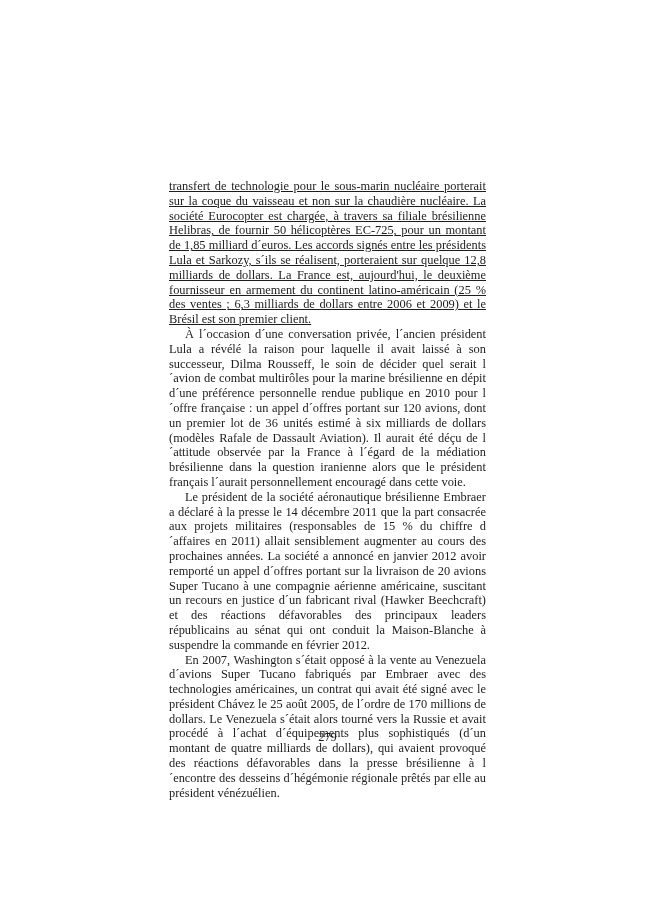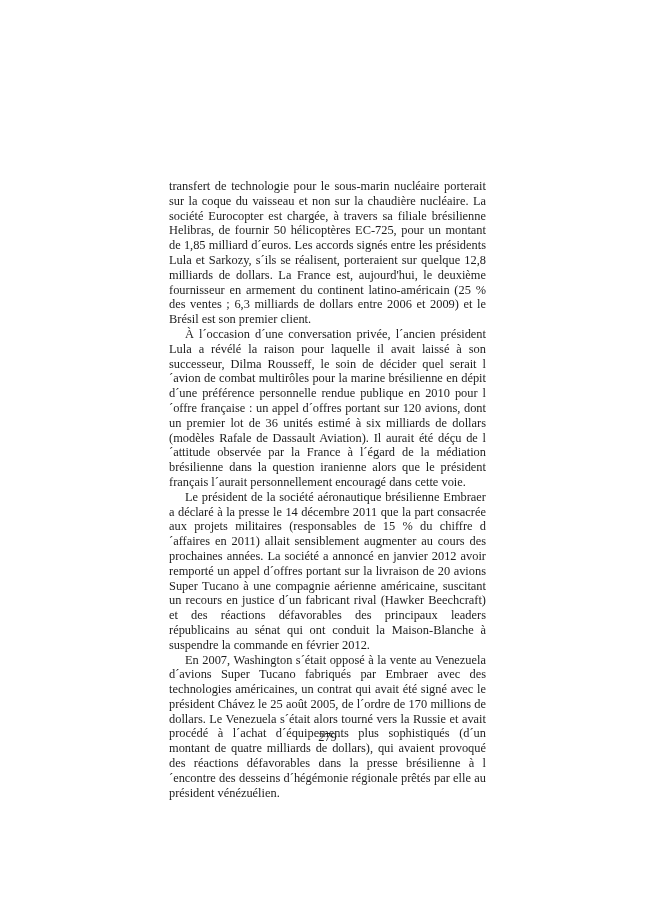--- a/index.html
+++ b/index.html
@@ -13,21 +13,21 @@
     font-size: 12.4px;
     line-height: 14.8px;
     color: #1c1c1c;
   }
   .para {
     margin: 0;
     text-align: justify;
     text-indent: 16px;
     hyphens: none;
   }
-  .para.first { text-indent: 0; }
+  .para.first { text-indent: 0; text-decoration: underline; }
   .page-number {
     position: absolute;
     left: 169px;
     width: 317px;
     top: 730px;
     text-align: center;
     font-family: "Liberation Serif", "DejaVu Serif", serif;
     font-size: 12.4px;
     color: #1c1c1c;
   }

